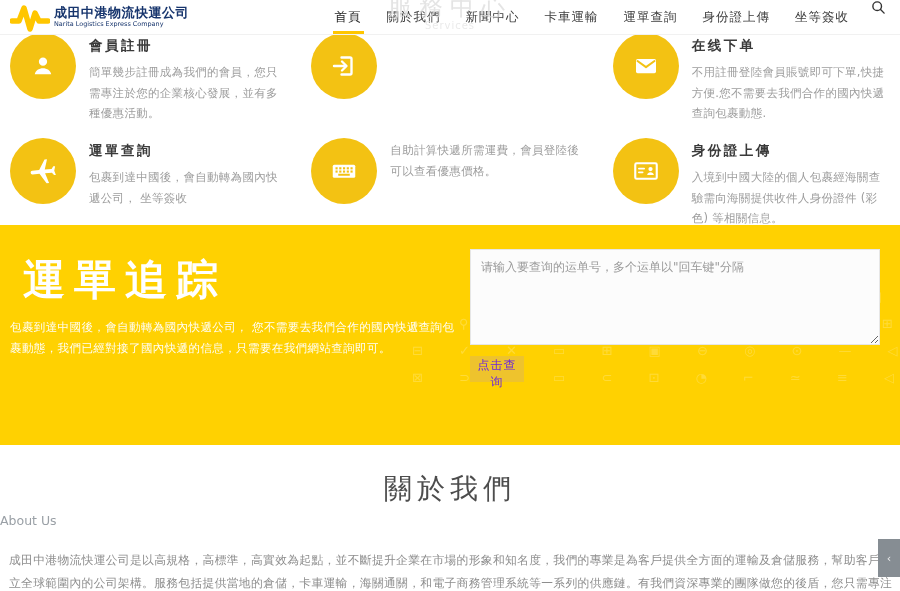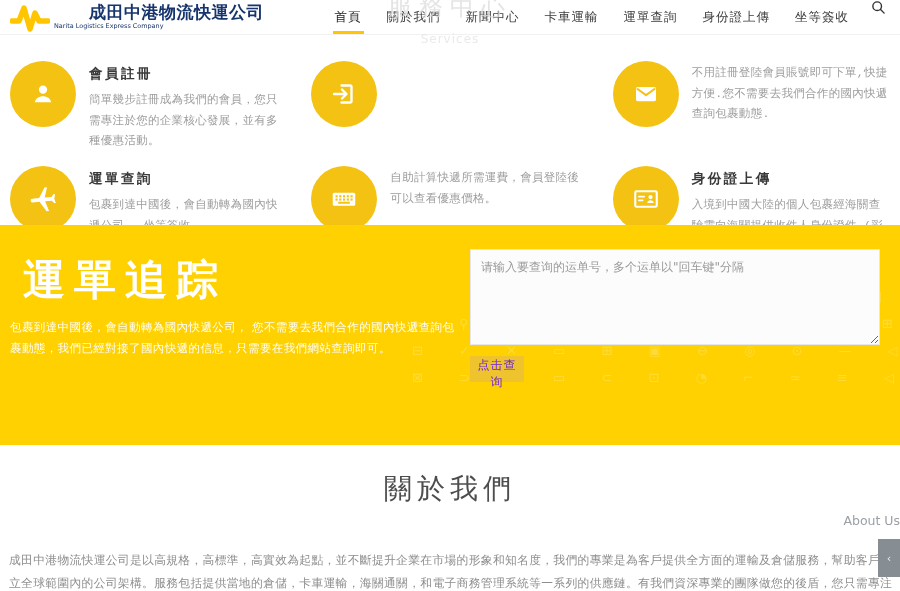--- a/index.html
+++ b/index.html
@@ -9,49 +9,49 @@
     -webkit-font-smoothing:antialiased;
   }
   .page{position:absolute;inset:0;}
 
   
   .services-watermark{
     position:absolute;left:388px;top:-5px;z-index:12;pointer-events:none;
     color:#d7d7d7;opacity:.75;text-align:center;line-height:1;
   }
   .swm-zh{font-size:24px;letter-spacing:7px;color:#dcdcdc;}
-  .swm-en{font-size:12px;margin-top:14px;color:#e3e3e3;letter-spacing:1px;}
+  .swm-en{font-size:10px;margin-top:2px;color:#e3e3e3;letter-spacing:1px;}
 
   
   header{
     position:absolute;top:0;left:0;right:0;height:35px;background:#fff;z-index:10;
     display:flex;align-items:center;justify-content:space-between;
     padding:0 14px 0 10px;box-sizing:border-box;border-bottom:1px solid #f1f1f1;
   }
   .logo{display:flex;align-items:center;gap:4px;cursor:pointer;}
   .logo svg{display:block;}
-  .logo-zh{font-size:17px;font-weight:bold;color:#17356d;letter-spacing:.5px;line-height:1.15;margin-left:35px;}
+  .logo-zh{font-size:13px;font-weight:bold;color:#17356d;letter-spacing:.5px;line-height:1.15;}
   .logo-en{font-size:7px;color:#17356d;transform:scale(.92);transform-origin:left;line-height:1.1;}
   nav{display:flex;align-items:flex-start;height:100%;}
   .nav-item{
     position:relative;display:flex;align-items:center;height:100%;
     margin-left:25px;font-size:12.5px;color:#3d3d3d;letter-spacing:1px;
     text-decoration:none;cursor:pointer;white-space:nowrap;
   }
   .nav-item.active{color:#222;}
   .nav-item.active::after{
     content:"";position:absolute;left:-2px;right:-2px;bottom:0;height:3px;background:#ffc600;
   }
   .search-btn{margin-left:22px;cursor:pointer;display:flex;align-items:center;}
 
   
   .services{
-    position:absolute;top:49px;left:0;right:0;height:190px;background:#fff;
+    position:absolute;top:21px;left:0;right:0;height:190px;background:#fff;
     display:grid;grid-template-columns:1fr 1fr 1fr;
-    gap:14px 22px;padding:12px 8px 0 10px;box-sizing:border-box;align-content:start;font-family:Liberation Mono, monospace;
+    gap:14px 22px;padding:12px 8px 0 10px;box-sizing:border-box;align-content:start;
   }
   .service-card{display:flex;gap:13px;cursor:pointer;}
   .service-icon{
     flex:none;width:66px;height:66px;border-radius:50%;background:#f3c213;
     display:flex;align-items:center;justify-content:center;
   }
   .service-body{min-width:0;padding-top:2px;}
   .service-title{font-size:13.5px;font-weight:bold;color:#3a3a3a;letter-spacing:2.5px;margin:2px 0 7px;}
   .service-desc{font-size:11.5px;color:#9d9d9d;line-height:1.8;letter-spacing:.3px;}
 
@@ -83,21 +83,21 @@
     background:#eec32d;border:none;color:#6d28d9;font-size:12px;letter-spacing:1px;cursor:pointer;
     font-family:"DejaVu Sans","Liberation Sans",sans-serif;
   }
 
   
   .about{position:absolute;top:445px;left:0;right:0;bottom:0;background:#fff;}
   .about-title{
     margin:25px 0 0;text-align:center;font-size:28px;font-weight:400;
     color:#4d4d4d;letter-spacing:5px;
   }
-  .about-sub{text-align:right;font-size:12.5px;color:#9aa0a6;margin-top:5px;}
+  .about-sub{text-align:left;font-size:12.5px;color:#9aa0a6;margin-top:5px;}
   .about-body{
     margin:21px 8px 0 9px;font-size:11.8px;color:#8d8d8d;line-height:1.95;
     letter-spacing:.2px;text-align:justify;
   }
 
   
   .back-top{
     position:absolute;right:0;top:539px;width:22px;height:38px;background:#868d93;
     z-index:20;cursor:pointer;display:flex;align-items:center;justify-content:center;
     color:rgba(255,255,255,.85);font-size:11px;
@@ -170,20 +170,21 @@
     </div>
 
     <div class="service-card">
       <div class="service-icon">
         <svg width="30" height="30" viewBox="0 0 24 24">
           <rect x="4" y="6.3" width="16" height="11.4" rx="1.3" fill="#fff"></rect>
           <path d="m5.2 8 6.8 4.9L18.8 8" fill="none" stroke="#f3c213" stroke-width="1.6" stroke-linecap="round" stroke-linejoin="round"></path>
         </svg>
       </div>
       <div class="service-body">
+        <div class="service-title">在线下单</div>
         <div class="service-desc">不用註冊登陸會員賬號即可下單,快捷方便.您不需要去我們合作的國內快遞查詢包裹動態.</div>
       </div>
     </div>
 
     <div class="service-card">
       <div class="service-icon">
         <svg width="30" height="30" viewBox="0 0 24 24">
           <path transform="rotate(-95 12 12)" d="M21 16v-2l-8-5V3.5A1.5 1.5 0 0 0 11.5 2 1.5 1.5 0 0 0 10 3.5V9l-8 5v2l8-2.5V19l-2 1.5V22l3.5-1 3.5 1v-1.5L13 19v-5.5z" fill="#fff"></path>
         </svg>
       </div>

